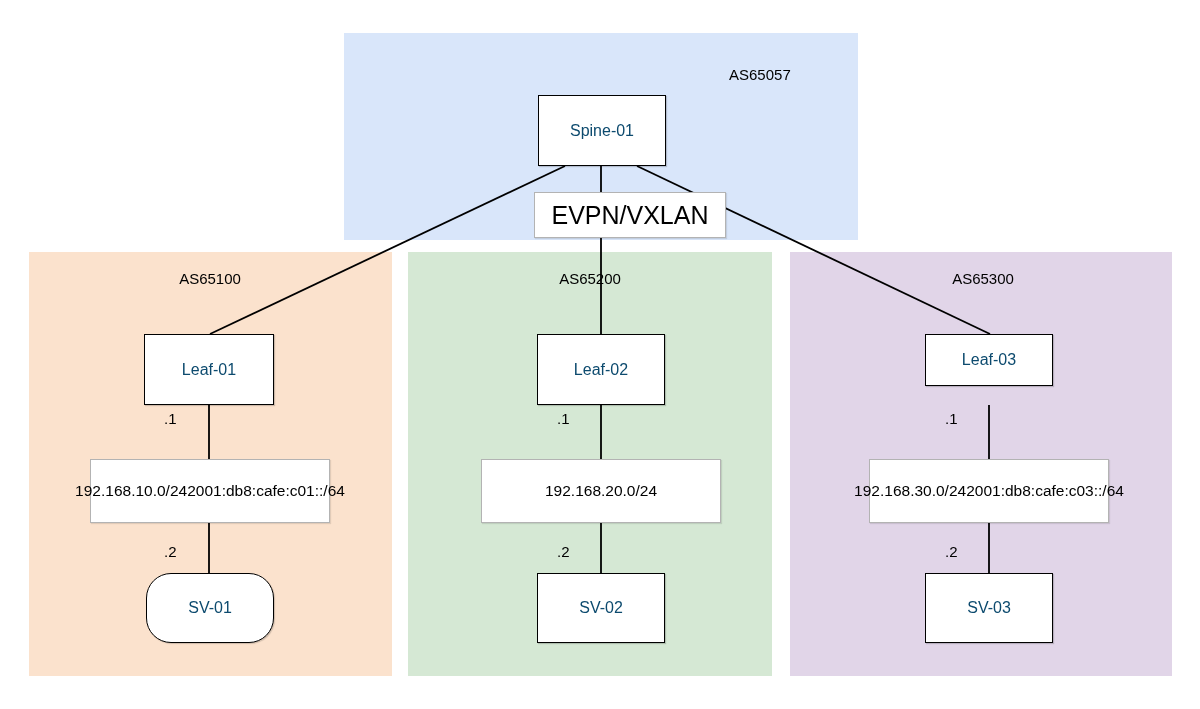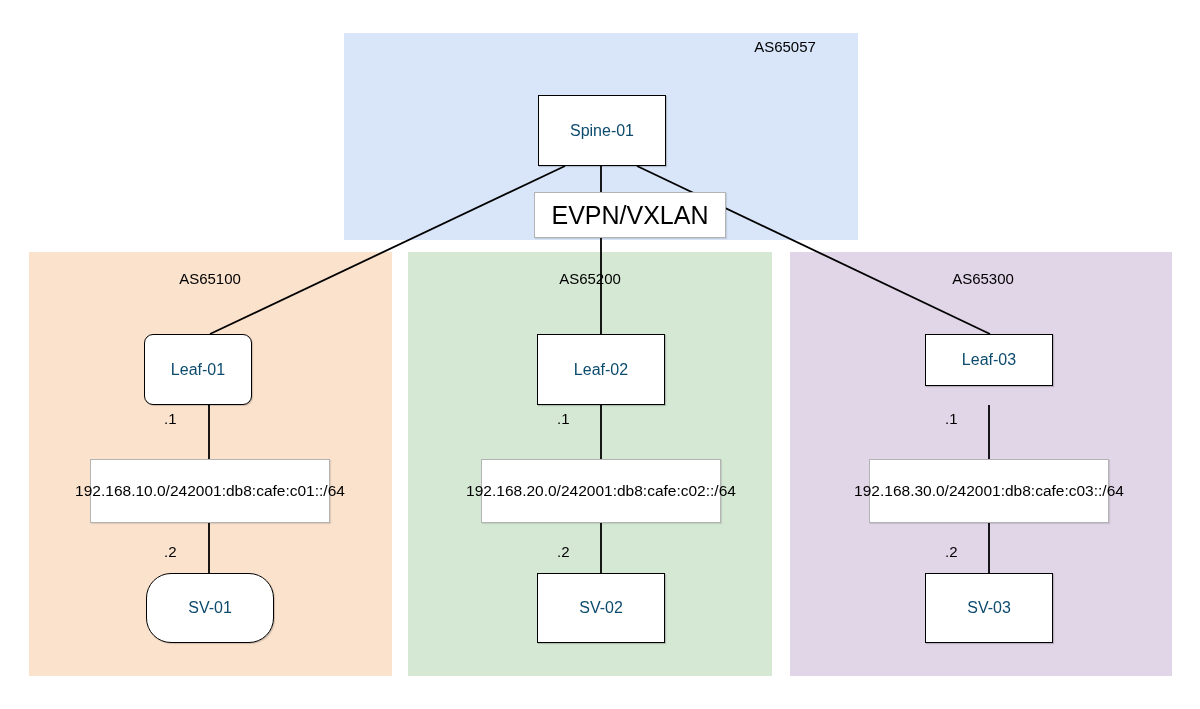--- a/index.html
+++ b/index.html
@@ -89,21 +89,21 @@
     text-align: right;
   }
 </style>
 </head>
 <body>
 
 <div id="canvas">
 
   <div id="zones">
       <div class="zone" style="left: 344px; top: 33px; width: 514px; height: 207px; background: rgb(217, 230, 250);"></div>
-      <div class="zone-label" style="left: 729px; top: 38px; width: 112px; text-align: center;">AS65057</div>
+      <div class="zone-label" style="left: 729px; top: 66px; width: 112px; text-align: left;">AS65057</div>
       <div class="zone" style="left: 29px; top: 252px; width: 363px; height: 424px; background: rgb(251, 226, 205);"></div>
       <div class="zone-label" style="left: 154px; top: 270px; width: 112px; text-align: center;">AS65100</div>
       <div class="zone" style="left: 408px; top: 252px; width: 364px; height: 424px; background: rgb(213, 232, 212);"></div>
       <div class="zone-label" style="left: 534px; top: 270px; width: 112px; text-align: center;">AS65200</div>
       <div class="zone" style="left: 790px; top: 252px; width: 382px; height: 424px; background: rgb(225, 213, 232);"></div>
       <div class="zone-label" style="left: 927px; top: 270px; width: 112px; text-align: center;">AS65300</div>
     </div>
 
   <svg id="links" viewBox="0 0 1200 709" xmlns="http://www.w3.org/2000/svg">
       <line x1="565" y1="166" x2="210" y2="334" stroke="#000000" stroke-width="1.8"></line>
@@ -114,21 +114,21 @@
       <line x1="601" y1="405" x2="601" y2="459" stroke="#000000" stroke-width="1.8"></line>
       <line x1="601" y1="523" x2="601" y2="573" stroke="#000000" stroke-width="1.8"></line>
       <line x1="989" y1="405" x2="989" y2="459" stroke="#000000" stroke-width="1.8"></line>
       <line x1="989" y1="523" x2="989" y2="573" stroke="#000000" stroke-width="1.8"></line>
     </svg>
 
   <div id="nodes">
       <div class="node" style="left: 538px; top: 95px; width: 128px; height: 71px;">
         <span>Spine-01</span>
       </div>
-      <div class="node" style="left: 144px; top: 334px; width: 108px; height: 71px; border-radius: 9px;">
+      <div class="node" style="left: 144px; top: 334px; width: 130px; height: 71px;">
         <span>Leaf-01</span>
       </div>
       <div class="node" style="left: 537px; top: 334px; width: 128px; height: 71px;">
         <span>Leaf-02</span>
       </div>
       <div class="node" style="left: 925px; top: 334px; width: 128px; height: 52px;">
         <span>Leaf-03</span>
       </div>
       <div class="node" style="left: 146px; top: 573px; width: 128px; height: 70px; border-radius: 25px;">
         <span>SV-01</span>
@@ -141,21 +141,20 @@
       </div>
     </div>
 
   <div id="subnets">
       <div class="subnet" style="left: 90px; top: 459px; width: 240px; height: 64px;">
         <span>192.168.10.0/24</span>
         <span>2001:db8:cafe:c01::/64</span>
       </div>
       <div class="subnet" style="left: 481px; top: 459px; width: 240px; height: 64px;">
         <span>192.168.20.0/24</span>
-        <span>2001:db8:cafe:c02::/64</span>
       </div>
       <div class="subnet" style="left: 869px; top: 459px; width: 240px; height: 64px;">
         <span>192.168.30.0/24</span>
         <span>2001:db8:cafe:c03::/64</span>
       </div>
     </div>
 
   <div id="ifaces">
       <div class="iface" style="left: 164px; top: 410px;">.1</div>
       <div class="iface" style="left: 164px; top: 543px;">.2</div>

